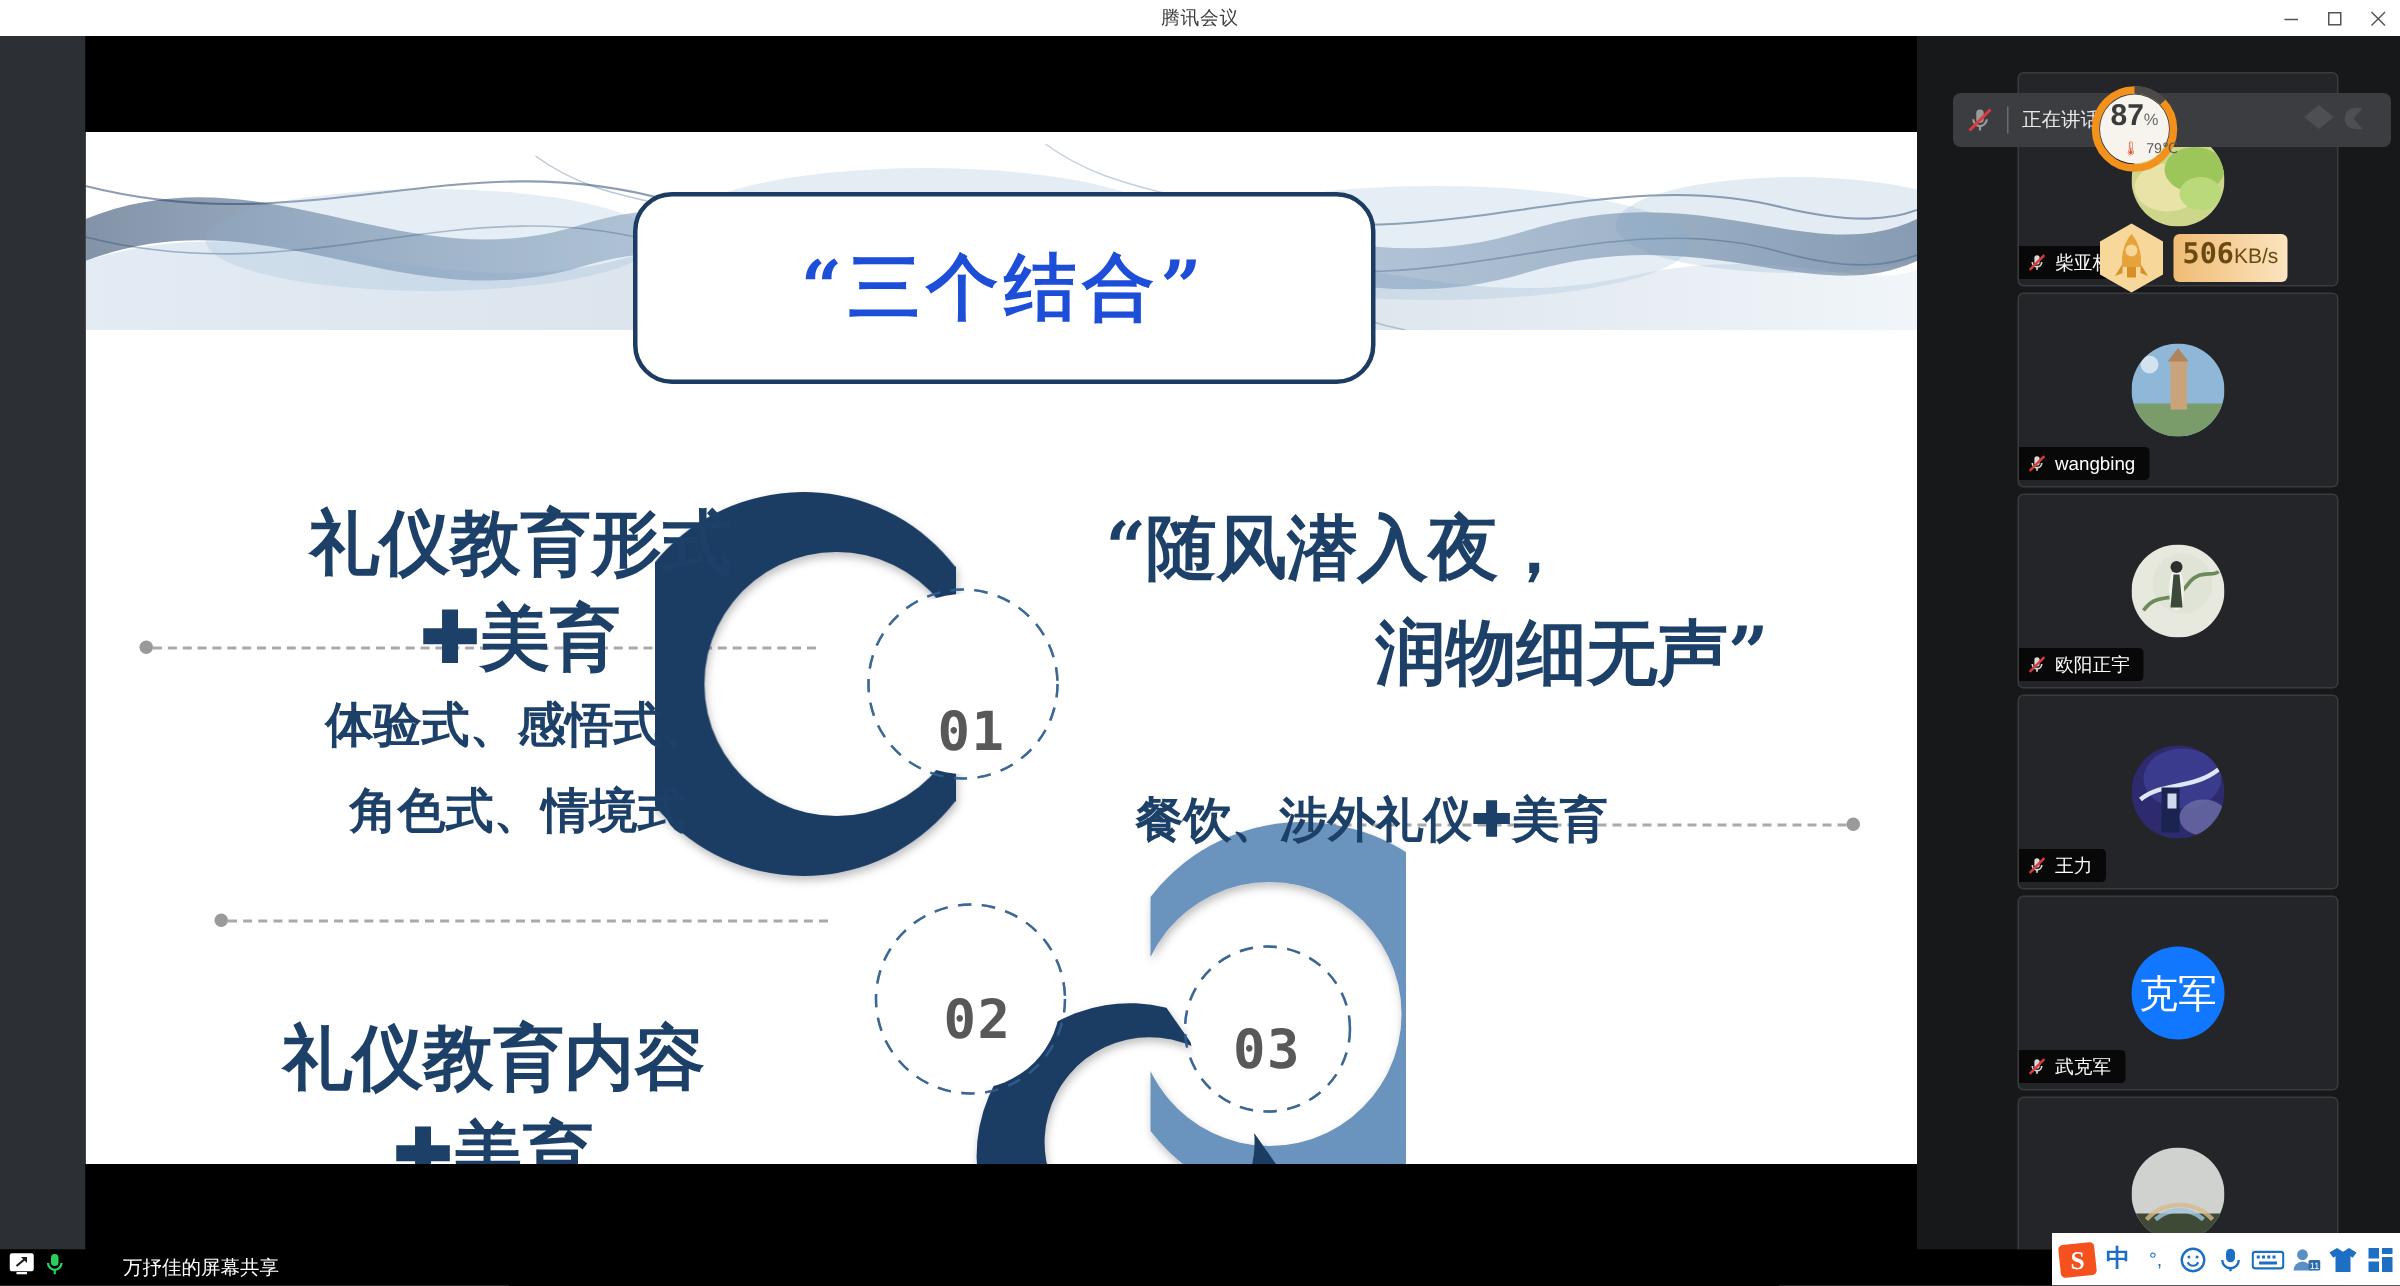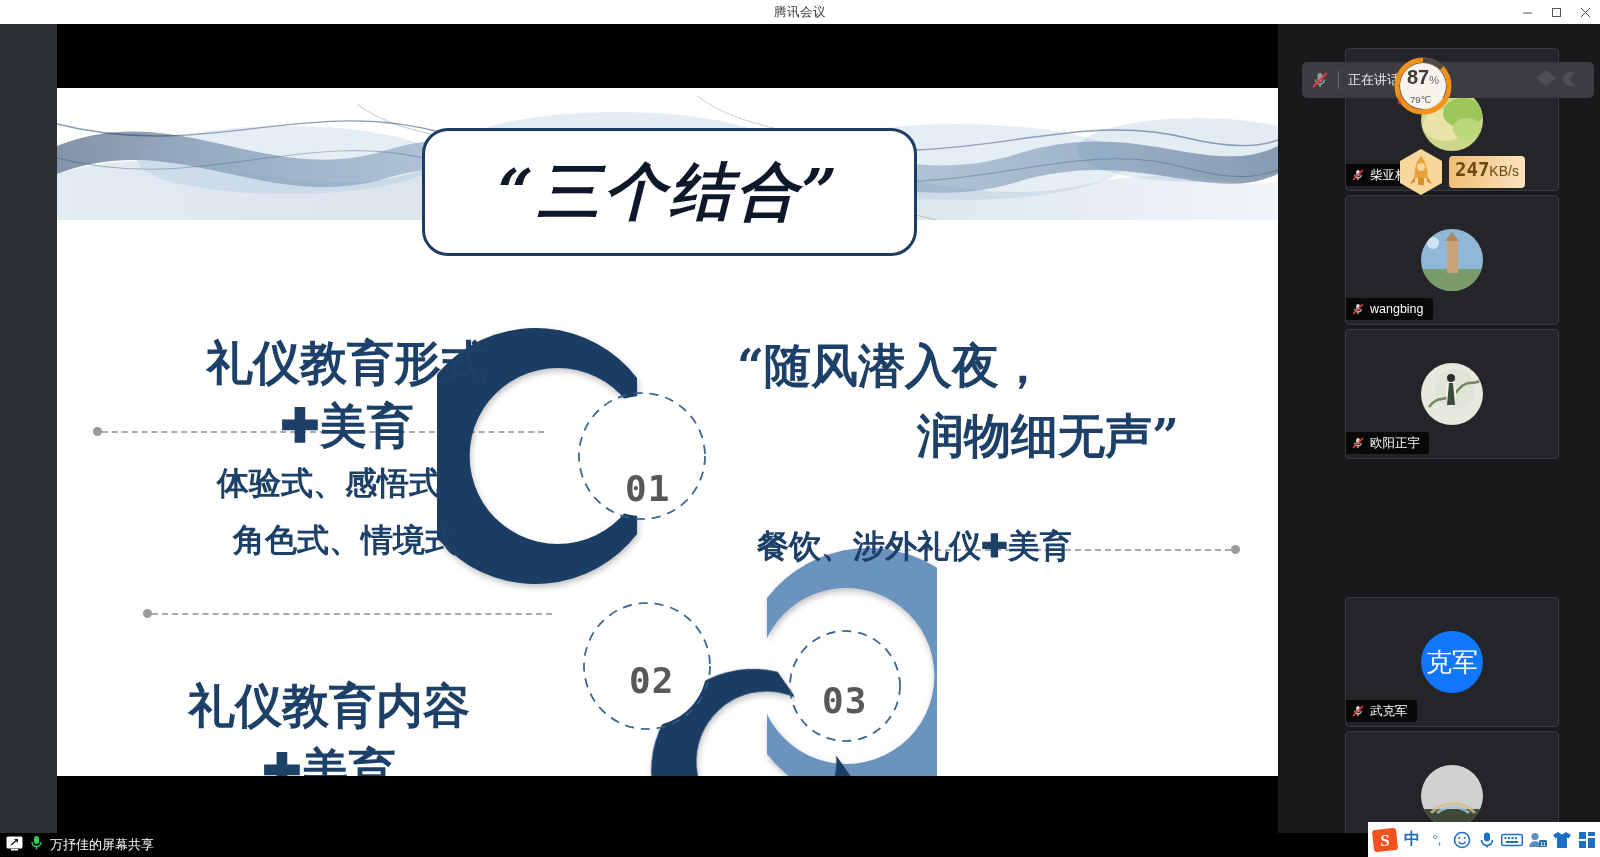--- a/index.html
+++ b/index.html
@@ -47,23 +47,22 @@
   }
 
   
   .plaque {
     position: absolute; left: 365px; top: 40px; width: 495px; height: 128px;
     border: 3px solid #1d3c63; border-radius: 26px; background: #fff;
     display: flex; align-items: center; justify-content: center; z-index: 6;
   }
   .plaque .ptext {
     font-family: "DejaVu Serif", "Liberation Serif", serif;
-    font-size: 62px; color: #0f172a; font-weight: 700; letter-spacing: 4px;
+    font-size: 48px; color: #1d4ed8; font-weight: 700; letter-spacing: 4px;
     white-space: nowrap;
-    font-style: italic;
   }
 
   
   .swirl { position: absolute; left: 380px; top: 190px; width: 500px; height: 500px; z-index: 3; }
 
   .numlabel {
     position: absolute; z-index: 5;
     font-family: "DejaVu Sans Mono", "Liberation Mono", monospace;
     font-weight: 700; color: #585858; font-size: 36px; letter-spacing: 1px;
   }
@@ -148,21 +147,21 @@
   }
   .netwidget {
     position: absolute; left: 1397px; top: 148px; width: 128px; height: 48px; z-index: 40;
   }
 
   
   .statusbar {
     position: absolute; left: 0; bottom: 0; width: 1600px; height: 24px;
     background: #000; display: flex; align-items: center; padding-left: 6px; gap: 7px;
   }
-  .statusbar .stxt { color: #fff; font-size: 13px; }
+  .statusbar .stxt { color: #fff; font-size: 13px; margin-left: 32px; }
 
   
   .ime {
     position: absolute; right: 0; bottom: 0; width: 232px; height: 35px;
     background: #ffffff; display: flex; align-items: center; z-index: 60;
     padding-left: 4px; gap: 3px;
   }
   .ime .slot {
     display: flex; align-items: center; justify-content: center;
     height: 26px; min-width: 22px; color: #1d6fc4;
@@ -376,20 +375,41 @@
         <svg width="14" height="14" viewBox="0 0 20 20">
             <rect x="7.5" y="3" width="5" height="9" rx="2.5" fill="#d8d8d8"></rect>
             <path d="M5.5 9.5 a4.5 4.5 0 0 0 9 0" fill="none" stroke="#d8d8d8" stroke-width="1.6"></path>
             <line x1="10" y1="14" x2="10" y2="17" stroke="#d8d8d8" stroke-width="1.6"></line>
             <line x1="3" y1="17" x2="17" y2="3" stroke="#e03a3a" stroke-width="2.2"></line>
           </svg>
         <span class="nm">欧阳正宇</span>
       </div>
     </div>
 
+    <div class="tile" style="top:415px; height:130px;">
+      <div class="av">
+        <svg width="62" height="62" viewBox="0 0 62 62">
+            <rect width="62" height="62" fill="#2e2a6e"></rect>
+            <ellipse cx="34" cy="22" rx="26" ry="20" fill="#3a3b8c"></ellipse>
+            <path d="M6 36 C20 24 40 30 58 16" stroke="#dfe6f5" stroke-width="3" fill="none"></path>
+            <rect x="20" y="28" width="12" height="30" fill="#1b2350"></rect>
+            <rect x="24" y="32" width="6" height="10" fill="#cfd8ef"></rect>
+            <ellipse cx="48" cy="48" rx="16" ry="12" fill="#6d6fa8" opacity="0.8"></ellipse>
+          </svg>
+      </div>
+      <div class="namechip">
+        <svg width="14" height="14" viewBox="0 0 20 20">
+            <rect x="7.5" y="3" width="5" height="9" rx="2.5" fill="#d8d8d8"></rect>
+            <path d="M5.5 9.5 a4.5 4.5 0 0 0 9 0" fill="none" stroke="#d8d8d8" stroke-width="1.6"></path>
+            <line x1="10" y1="14" x2="10" y2="17" stroke="#d8d8d8" stroke-width="1.6"></line>
+            <line x1="3" y1="17" x2="17" y2="3" stroke="#e03a3a" stroke-width="2.2"></line>
+          </svg>
+        <span class="nm">王力</span>
+      </div>
+    </div>
 
     <div class="tile" style="top:549px; height:130px;">
       <div class="av" style="background:#1277ff;display:flex;align-items:center;justify-content:center;">
         <span style="color:#fff;font-size:26px;">克军</span>
       </div>
       <div class="namechip">
         <svg width="14" height="14" viewBox="0 0 20 20">
             <rect x="7.5" y="3" width="5" height="9" rx="2.5" fill="#d8d8d8"></rect>
             <path d="M5.5 9.5 a4.5 4.5 0 0 0 9 0" fill="none" stroke="#d8d8d8" stroke-width="1.6"></path>
             <line x1="10" y1="14" x2="10" y2="17" stroke="#d8d8d8" stroke-width="1.6"></line>
@@ -423,30 +443,30 @@
 
   <div class="cpugauge">
     <svg width="58" height="58" viewBox="0 0 58 58">
       <circle cx="29" cy="29" r="26" fill="none" stroke="#f2921d" stroke-width="5"></circle>
       <path d="M29 3 A26 26 0 0 1 48 11" fill="none" stroke="#4a4a4a" stroke-width="5"></path>
       <circle cx="29" cy="29" r="23" fill="#f7f4ee"></circle>
     </svg>
     <div style="position:absolute;left:0;top:10px;width:58px;text-align:center;line-height:1;">
       <span style="font-size:20px;font-weight:700;color:#3b3b3b;">87</span><span style="font-size:11px;color:#6a6a6a;">%</span>
     </div>
-    <div style="position:absolute;left:0;top:33px;width:58px;text-align:left;line-height:1;">
+    <div style="position:absolute;left:0;top:33px;width:58px;text-align:right;line-height:1;">
       <span style="color:#e04a28;font-size:9px;">🌡</span>
       <span style="font-size:9.5px;color:#5a5a5a;">79℃</span>
     </div>
   </div>
 
   <div class="netwidget">
     <div style="position:absolute;left:52px;top:8px;width:76px;height:32px;background:linear-gradient(90deg,#f0bc74,#fbe4bf);border-radius:4px;"></div>
     <div style="position:absolute;left:58px;top:12px;line-height:1;">
-      <span style="font-size:19px;font-weight:700;color:#6b4a12;font-family:'DejaVu Sans Mono','Liberation Mono',monospace;">247</span><span style="font-size:14px;color:#6b4a12;">KB/s</span>
+      <span style="font-size:19px;font-weight:700;color:#6b4a12;font-family:'DejaVu Sans Mono','Liberation Mono',monospace;">506</span><span style="font-size:14px;color:#6b4a12;">KB/s</span>
     </div>
     <svg width="48" height="48" viewBox="0 0 48 48" style="position:absolute;left:0;top:0;">
       <polygon points="24,1 45,13 45,35 24,47 3,35 3,13" fill="#f7d79a"></polygon>
       <path d="M24 8 C30 15 31 24 30 30 L18 30 C17 24 18 15 24 8 Z" fill="#e6a33c"></path>
       <circle cx="24" cy="19" r="4" fill="#f7d79a"></circle>
       <polygon points="18,28 13,36 18,34" fill="#d98f28"></polygon>
       <polygon points="30,28 35,36 30,34" fill="#d98f28"></polygon>
       <rect x="21" y="30" width="6" height="7" fill="#d98f28"></rect>
     </svg>
   </div>

